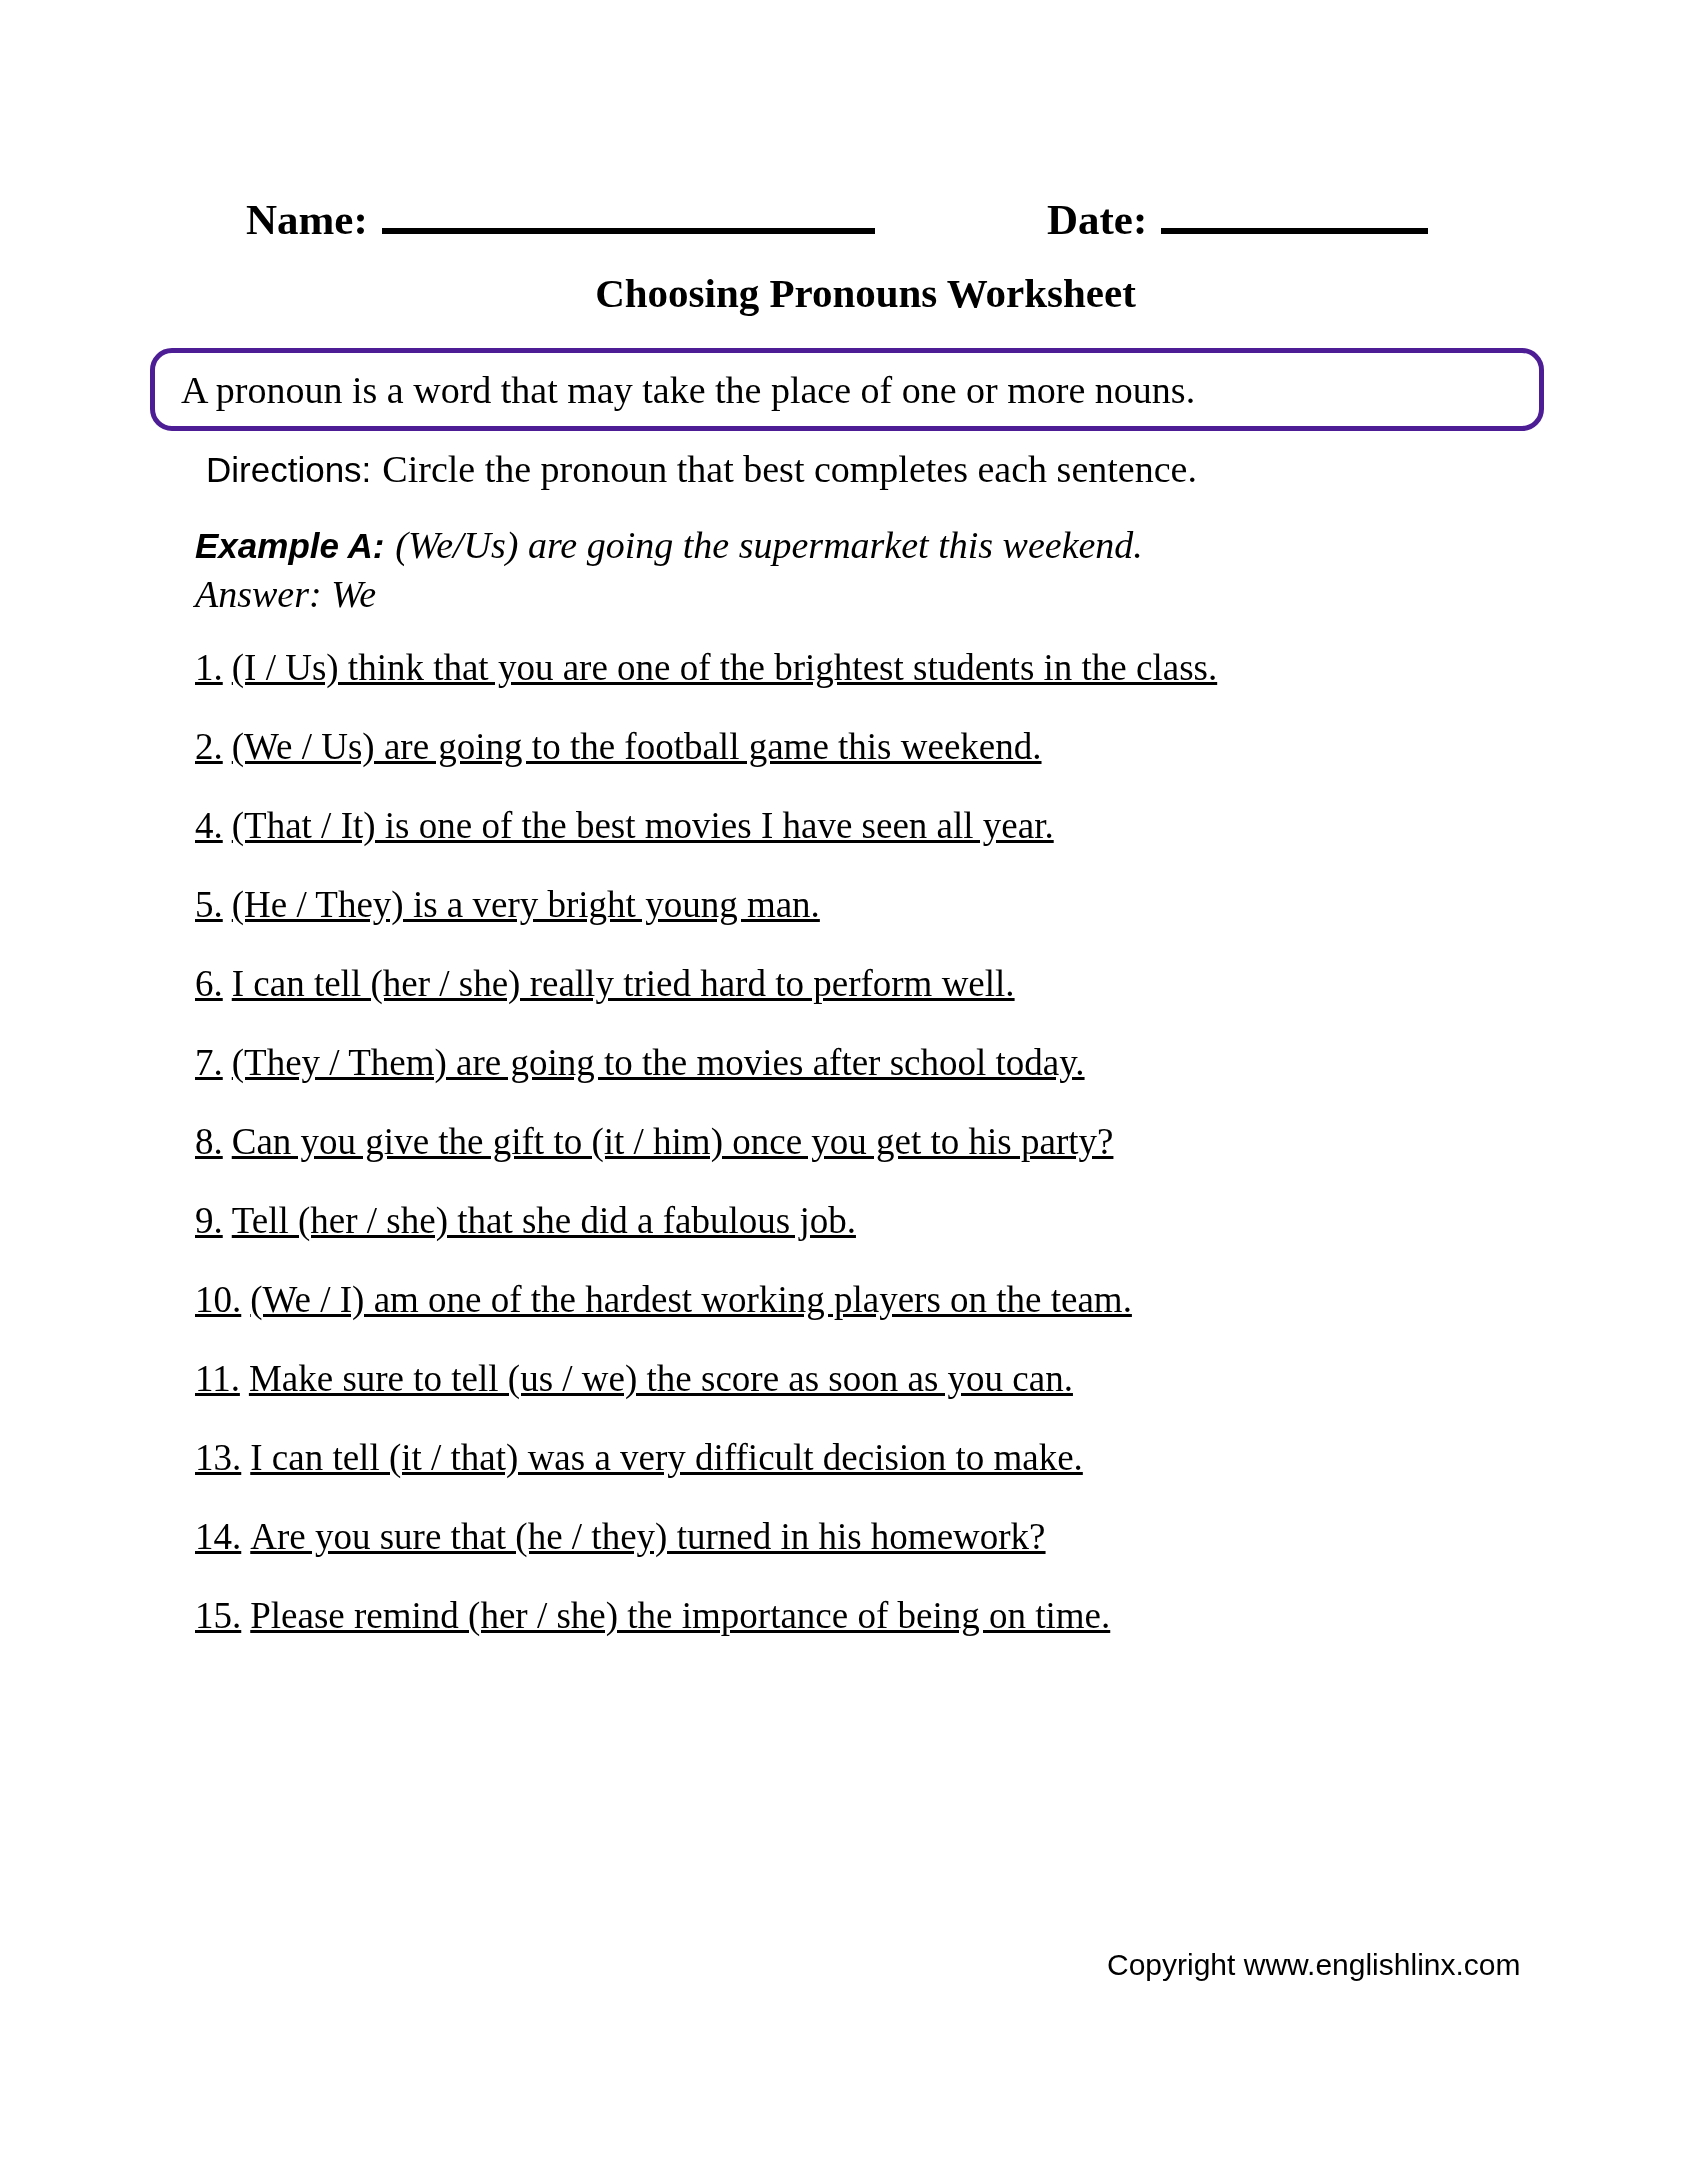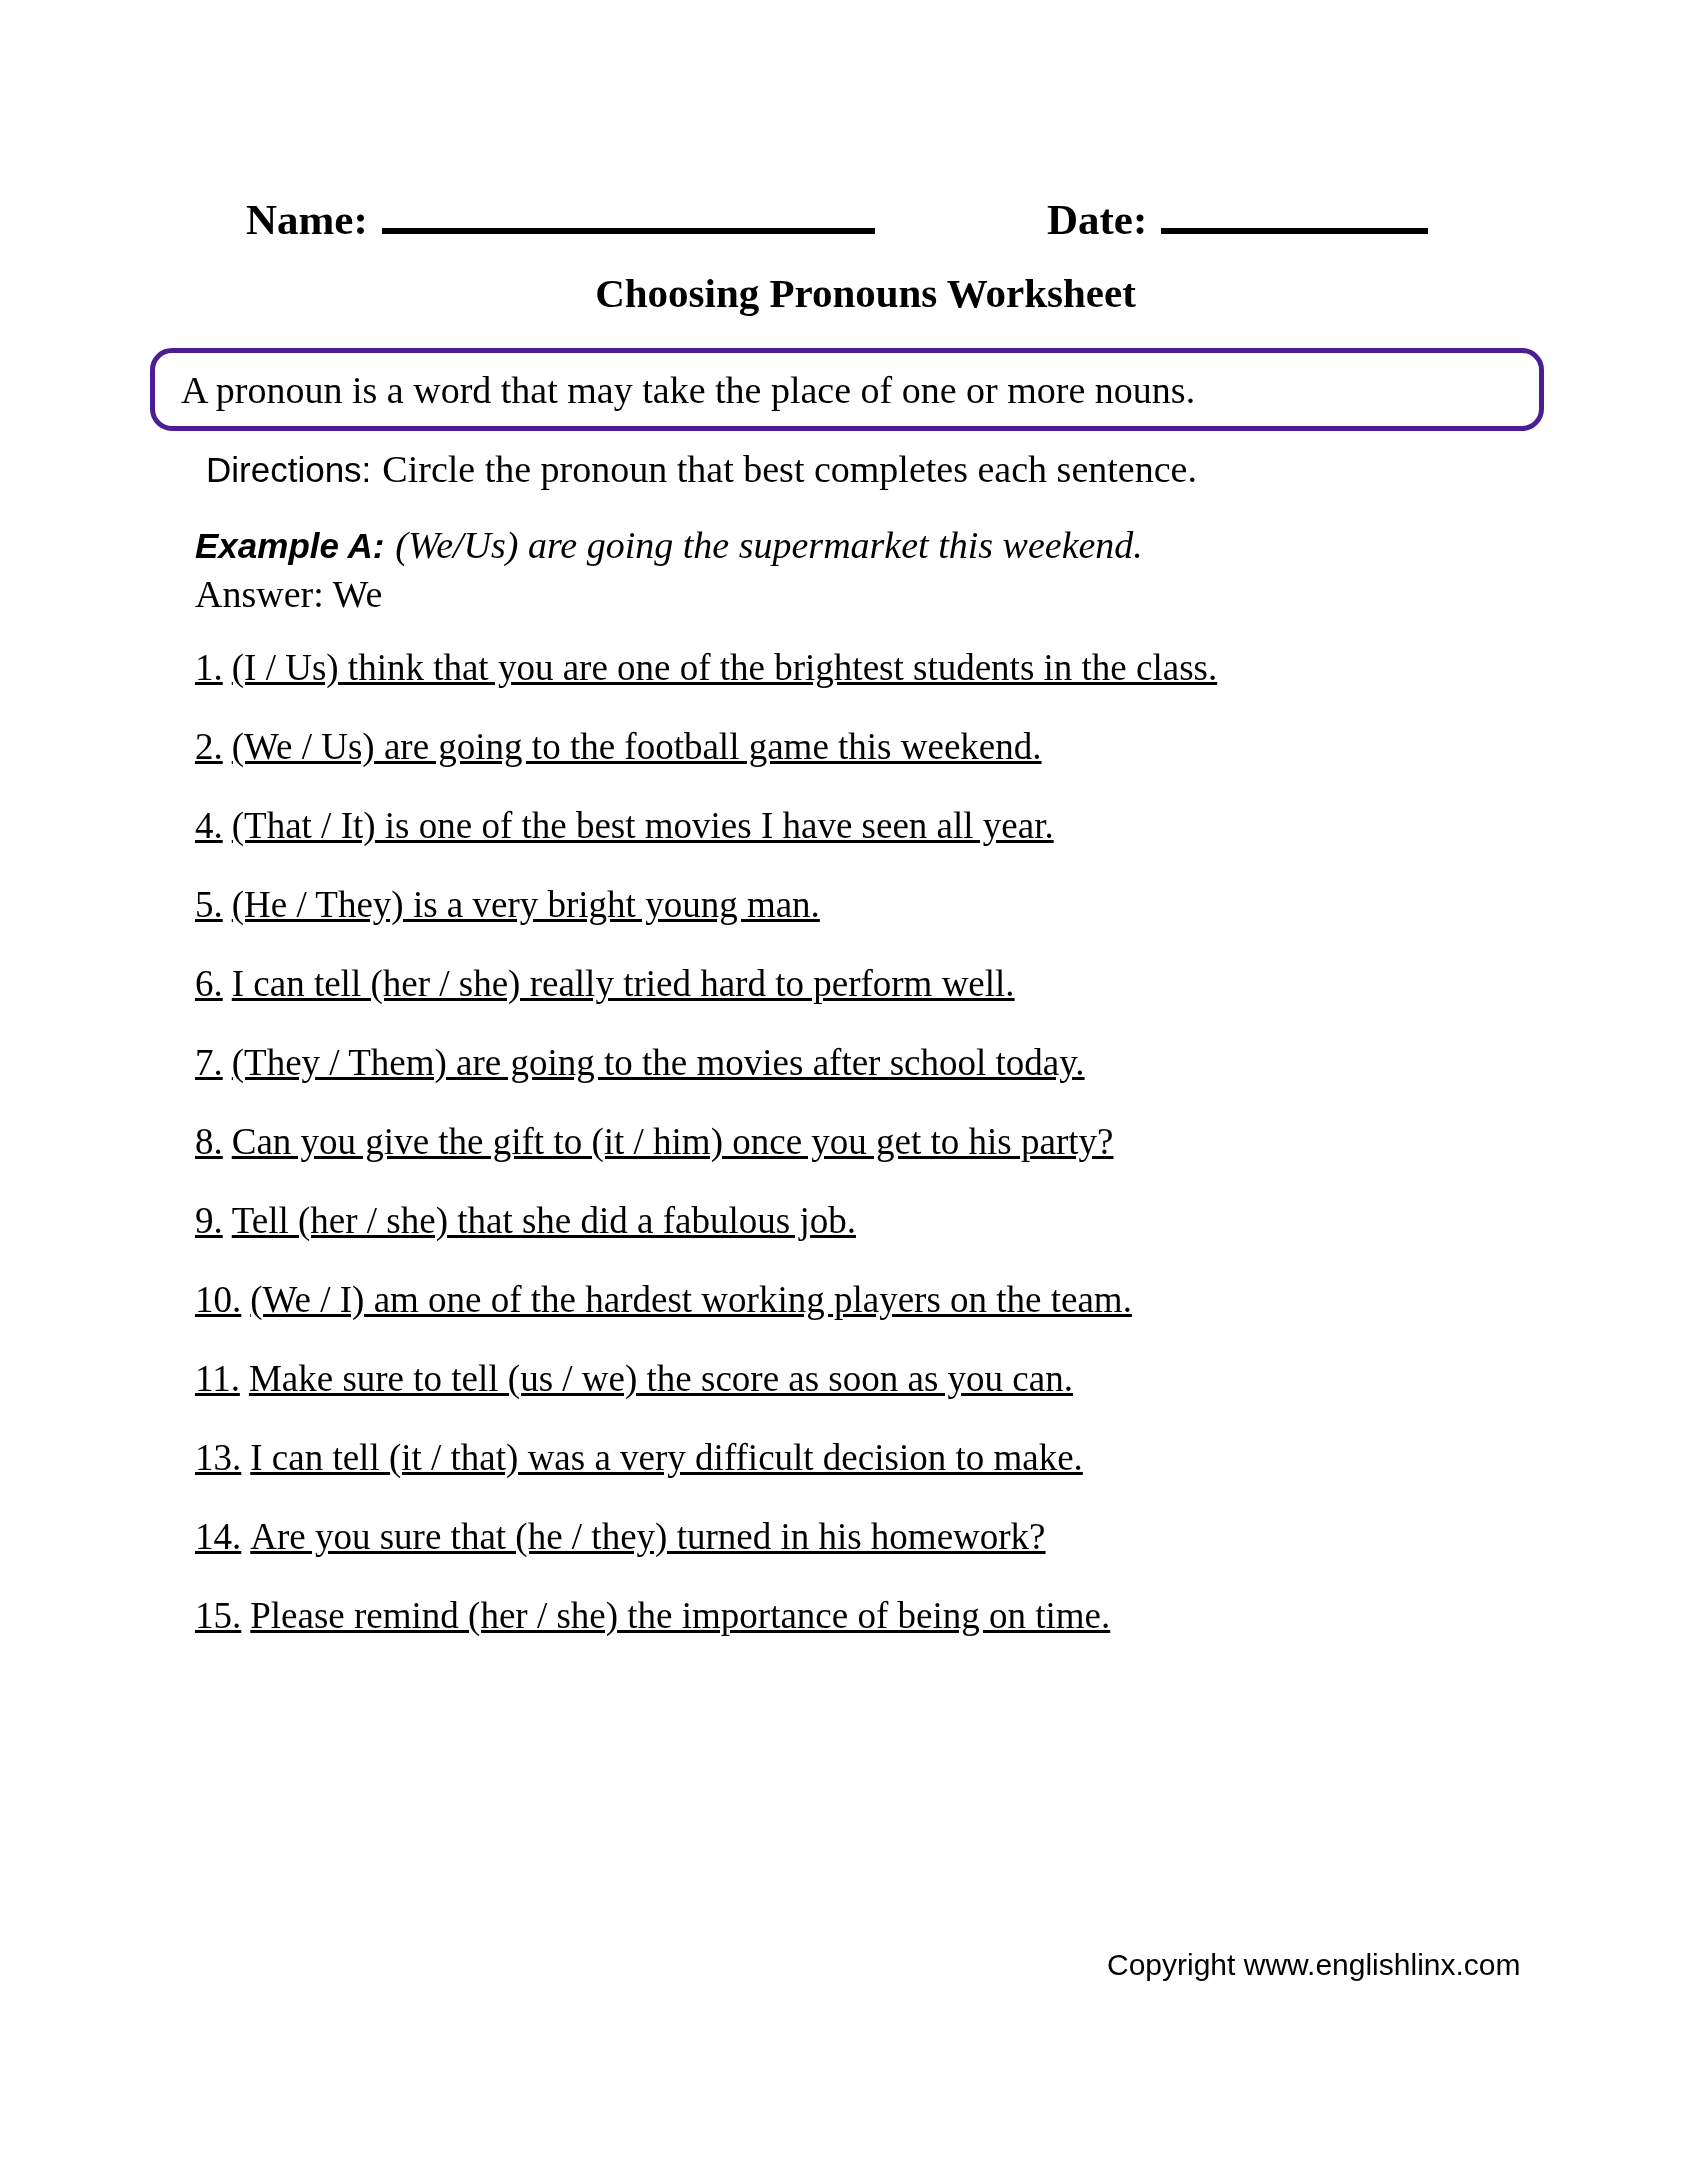--- a/index.html
+++ b/index.html
@@ -52,21 +52,21 @@
     font-size: 35px; margin-right: 11px;
   }
 
   
   .example { position: absolute; top: 523px; left: 195px; margin: 0; font-style: italic; font-size: 38px; white-space: nowrap; }
   .example-label {
     font-family: "Liberation Sans", sans-serif;
     font-weight: bold; font-style: italic;
     font-size: 35px; margin-right: 11px;
   }
-  .answer { position: absolute; top: 572px; left: 195px; margin: 0; font-size: 38px; }
+  .answer { position: absolute; top: 572px; left: 195px; margin: 0; font-style: italic; font-size: 38px; }
 
   
   .questions { position: absolute; top: 645px; left: 195px; width: 1406px; text-decoration: underline; }
   .question { height: 79px; font-size: 37px; line-height: 46px; white-space: nowrap; }
   .q-num { margin-right: 9px; }
 
   
   .copyright {
     position: absolute; top: 1948px; left: 1091px;
     font-family: "Liberation Sans", sans-serif;

